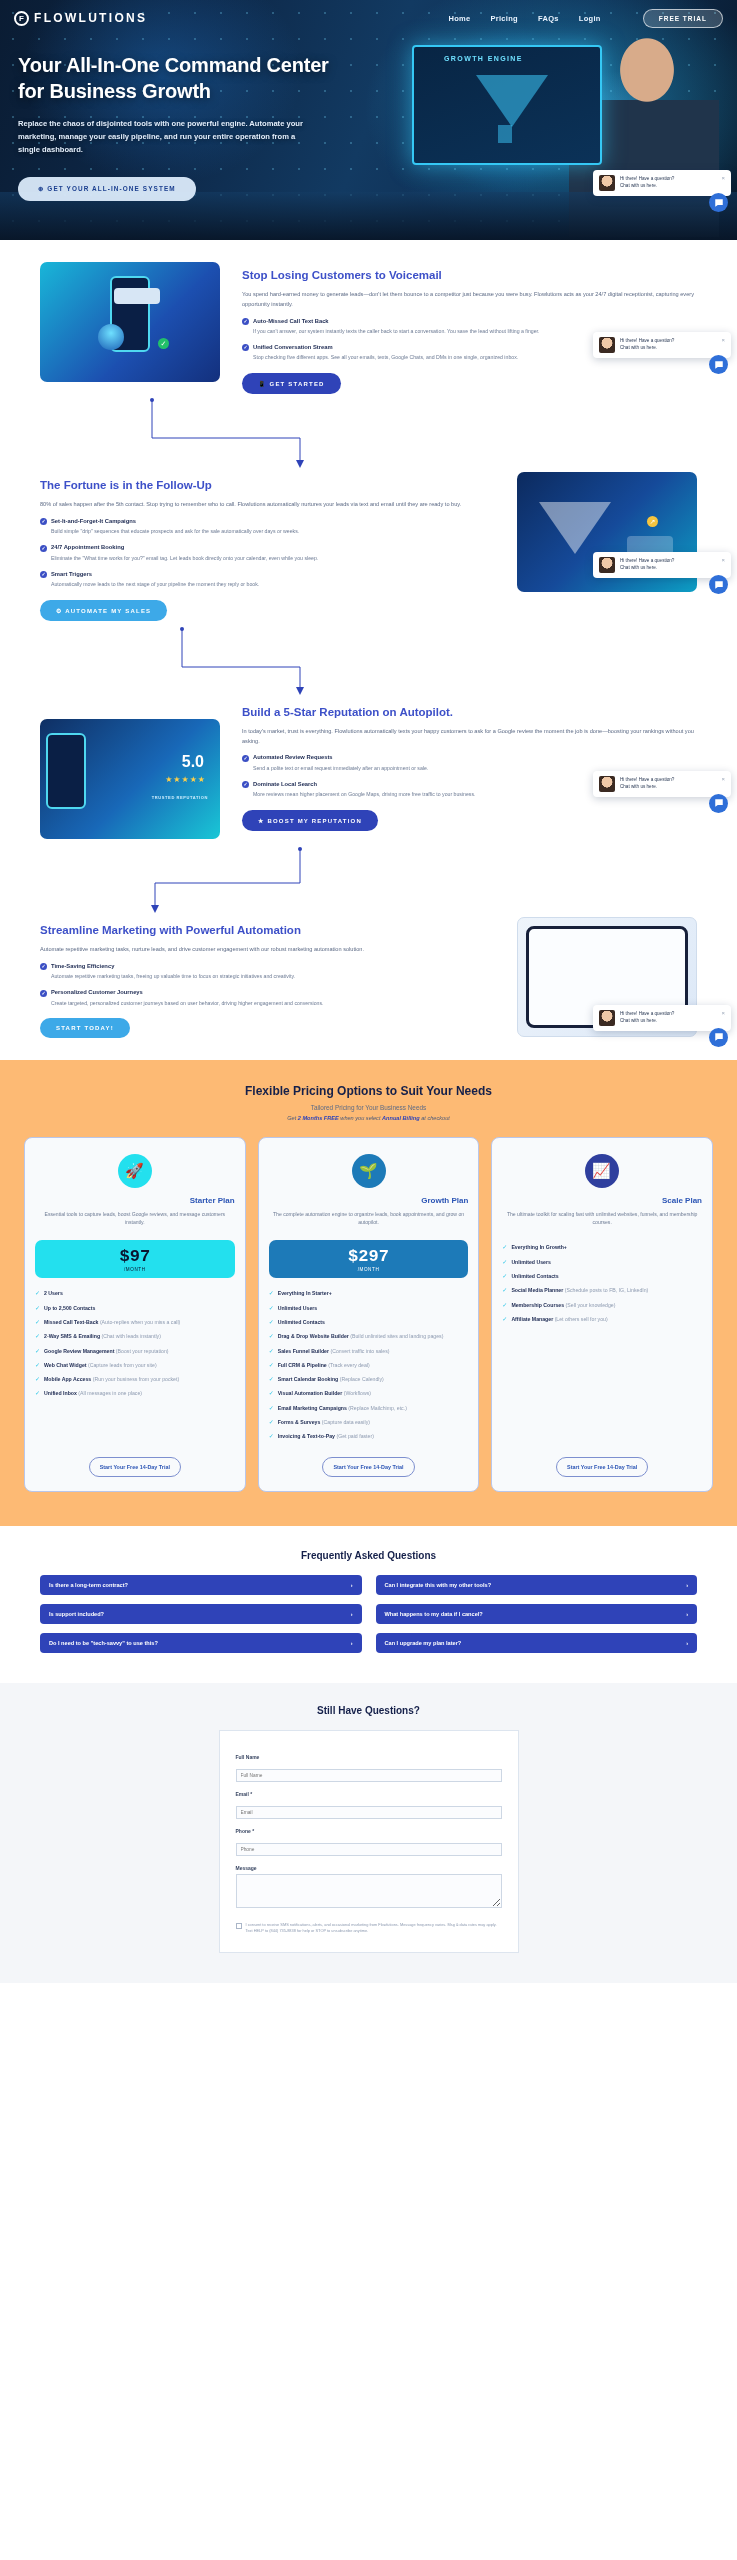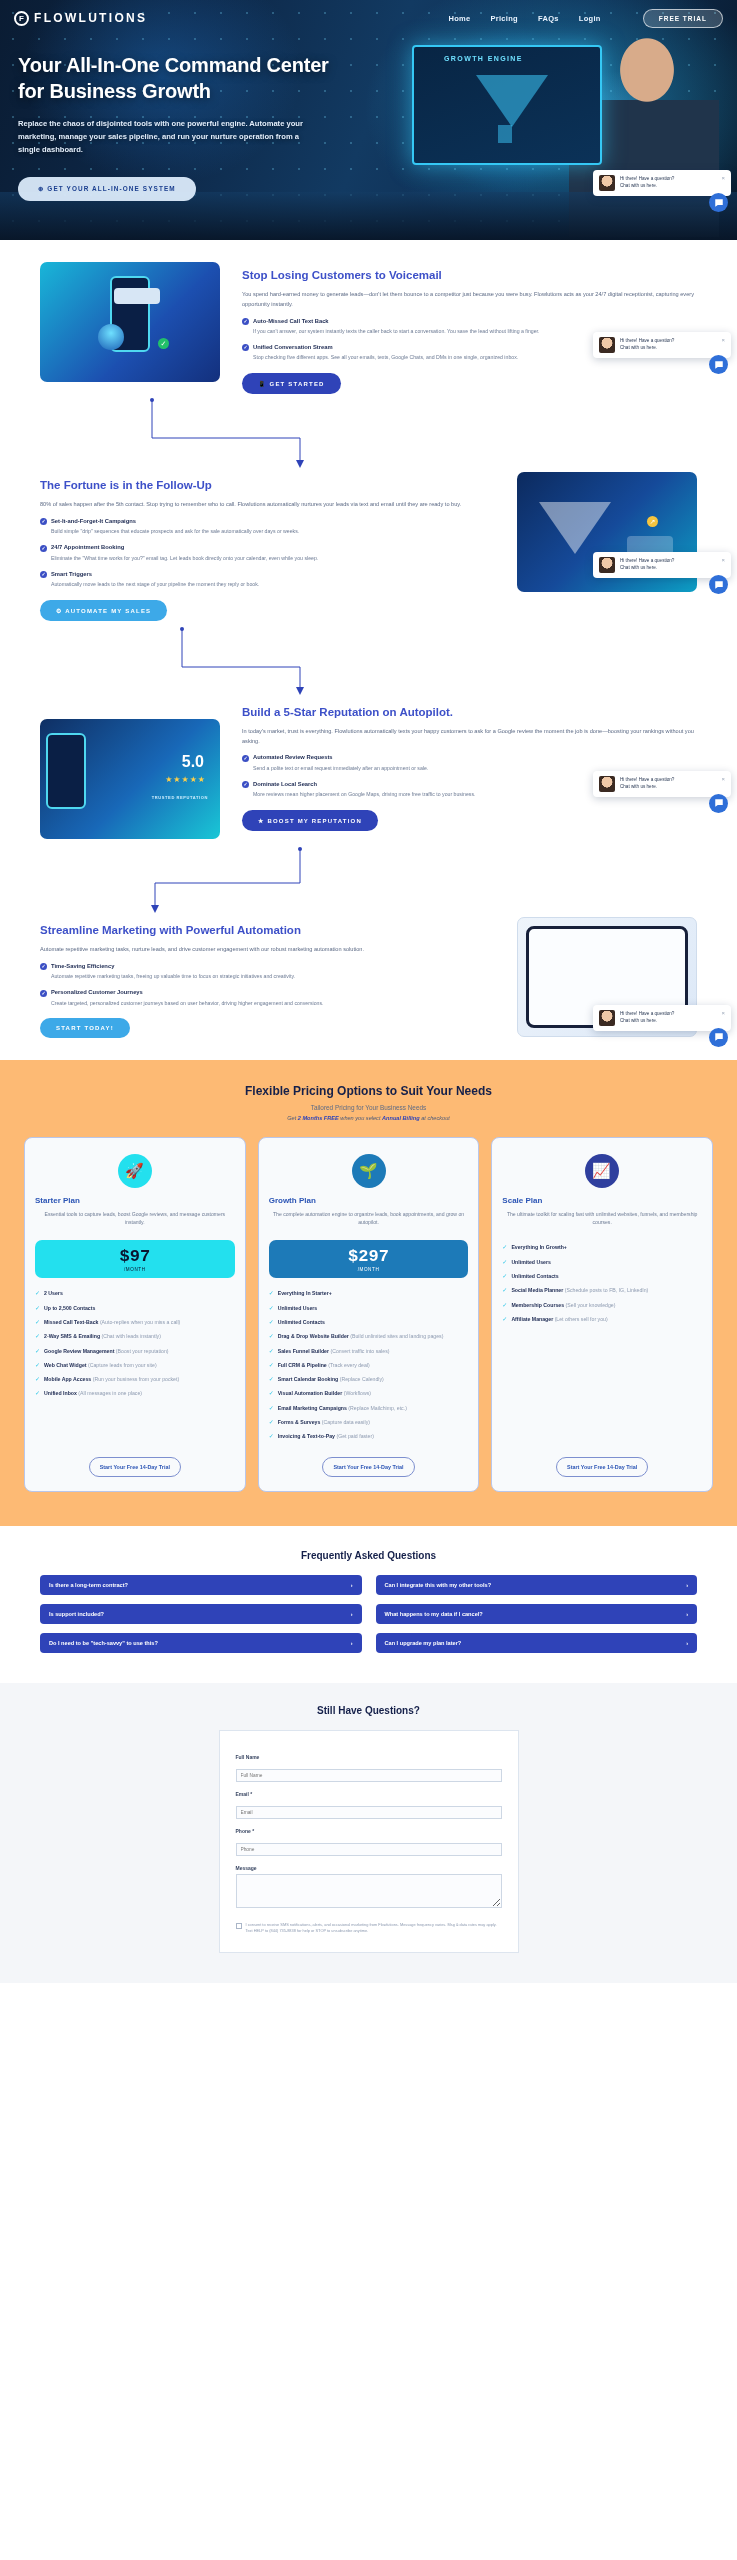--- a/index.html
+++ b/index.html
@@ -114,21 +114,21 @@
   .pricing h2{text-align:center;font-size:12px;font-weight:bold;color:#15204a;}
   .pricing .sub{text-align:center;font-size:6.4px;color:#5d6b85;margin-top:6px;}
   .pricing .promo{text-align:center;font-size:5.6px;color:#4b5a7a;margin-top:4px;font-style:italic;}
   .promo b{color:#2f43b8;}
   .plans{display:flex;gap:12px;margin-top:16px;}
   .plan{flex:1;background:#f8fafc;border:1px solid #b9c6ea;border-radius:8px;padding:12px 10px 14px;
     display:flex;flex-direction:column;}
   .plan-ic{width:34px;height:34px;border-radius:50%;margin:4px auto 8px;display:flex;
     align-items:center;justify-content:center;font-size:15px;color:#fff;}
   .ic-start{background:#23e0ee;} .ic-growth{background:#1d7ab8;} .ic-scale{background:#2f3f9e;}
-  .plan-name{text-align:left;font-size:8px;font-weight:bold;color:#2c55b5;}
+  .plan-name{text-align:right;font-size:8px;font-weight:bold;color:#2c55b5;}
   .plan-desc{text-align:center;font-size:5.1px;line-height:1.6;color:#6d7b94;margin-top:5px;min-height:22px;}
   .price-box{border-radius:7px;text-align:center;padding:8px 0 6px;margin-top:8px;}
   .pb-start{background:#23e0ee;color:#0a1530;} .pb-growth{background:#1d7ab8;color:#fff;}
   .pb-scale{background:#2f3f9e;color:#fff;}
   .price{font-size:17px;font-weight:bold;line-height:1;font-family:Liberation Mono, monospace;}
   .per{font-size:4.6px;letter-spacing:.6px;margin-top:2px;}
   .feats{margin-top:11px;flex:1;}
   .fi{display:flex;gap:4px;margin-bottom:5px;font-size:5.2px;line-height:1.55;}
   .tick{color:#2ec7e8;font-size:6px;flex:none;}
   .fi b{color:#1d2a52;font-weight:bold;}
@@ -189,21 +189,21 @@
       <a href="#">Home</a>
       <a href="#">Pricing</a>
       <a href="#">FAQs</a>
       <a href="#">Login</a>
       <span class="free-trial">FREE TRIAL</span>
     </div>
   </nav>
 
   <div class="hero-content">
     <h1 class="hero-h1">Your All-In-One Command Center for Business Growth</h1>
-    <p class="hero-p">Replace the chaos of disjointed tools with one powerful engine. Automate your marketing, manage your sales pipeline, and run your nurture operation from a single dashboard.</p>
+    <p class="hero-p">Replace the chaos of disjointed tools with one powerful engine. Automate your marketing, manage your easily pipeline, and run your entire operation from a single dashboard.</p>
     <span class="hero-btn">⊕ GET YOUR ALL-IN-ONE SYSTEM</span>
   </div>
 
   <div class="chat" style="top:170px">
     <span class="chat-av"></span>
     <span class="chat-txt">
       <p>Hi there! Have a question?</p>
       <p>Chat with us here.</p>
     </span>
     <span class="chat-x">×</span>

